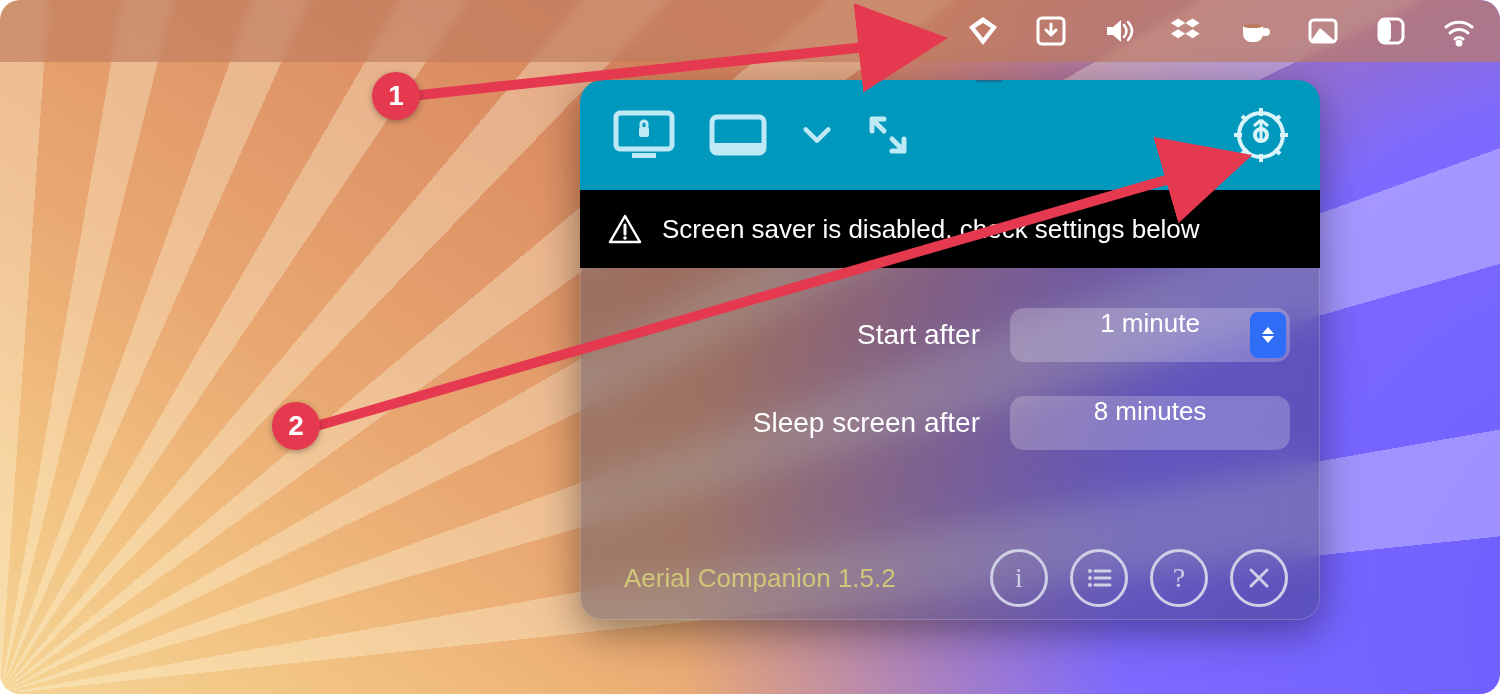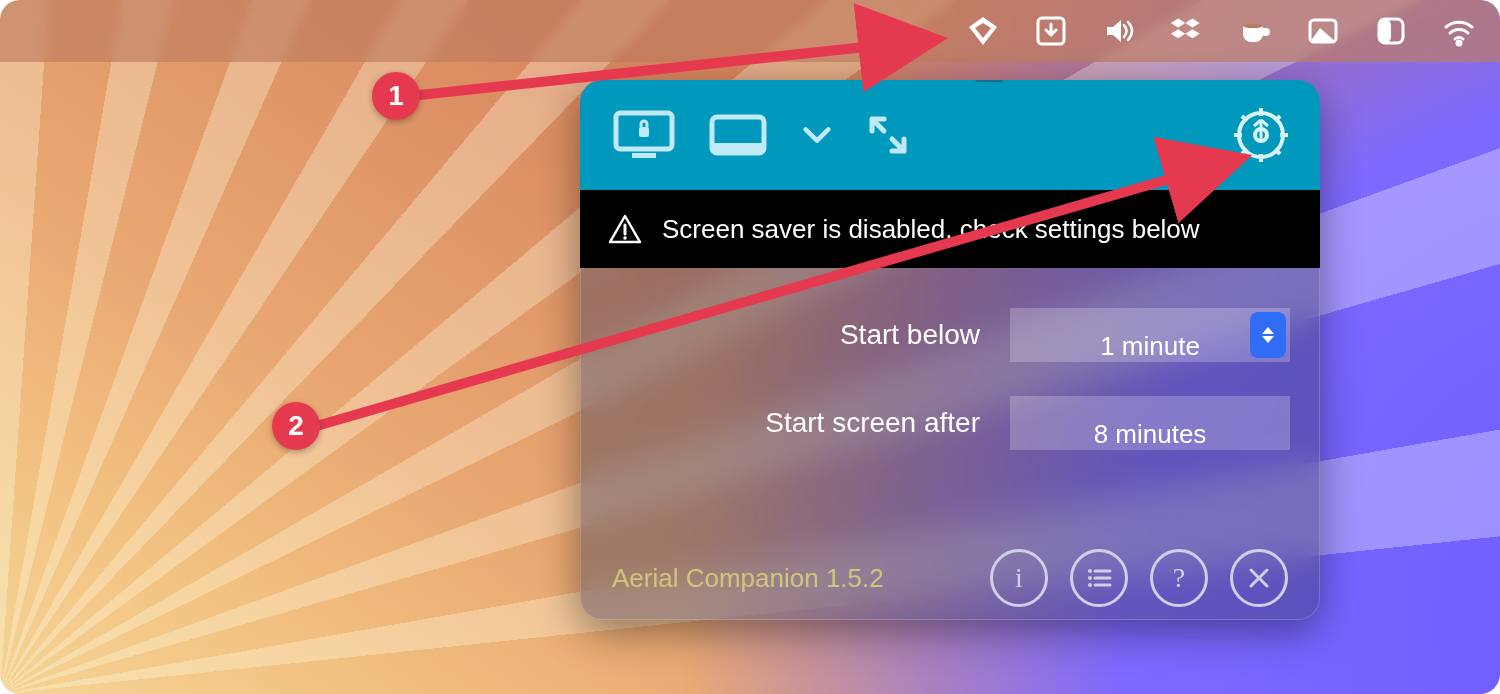--- a/index.html
+++ b/index.html
@@ -54,40 +54,40 @@
   .hicon svg{width:100%;height:100%;}
   .pop-warning{
     background:#000;display:flex;align-items:center;gap:20px;
     padding:22px 28px;font-size:26px;
   }
   .pop-warning svg{width:34px;height:34px;flex:none;}
   .pop-body{padding:40px 30px 20px 30px;display:flex;flex-direction:column;gap:34px;}
   .row{display:flex;align-items:center;gap:30px;}
   .row .lbl{flex:1;text-align:right;font-size:28px;color:#fff;}
   .select{
-    width:280px;height:54px;border-radius:0;
+    width:280px;height:54px;border-radius:14px;
     background:rgba(255,255,255,.22);
-    display:flex;align-items:flex-end;justify-content:center;
+    display:flex;align-items:flex-start;justify-content:center;
     font-size:26px;position:relative;cursor:pointer;
   }
   .select .stepper{
     position:absolute;right:4px;top:4px;bottom:4px;width:36px;
     background:#2f6df6;border-radius:8px;
     display:flex;flex-direction:column;align-items:center;justify-content:center;gap:2px;
   }
   .select .stepper::before,.select .stepper::after{
     content:"";width:0;height:0;border-left:6px solid transparent;border-right:6px solid transparent;
   }
   .select .stepper::before{border-bottom:7px solid #fff;}
   .select .stepper::after{border-top:7px solid #fff;}
   .pop-footer{
     position:absolute;bottom:0;left:0;right:0;height:84px;
     display:flex;align-items:center;padding:0 32px;gap:22px;
   }
-  .pop-footer .title{flex:1;font-size:26px;color:#d0c67a;font-weight:500;}
+  .pop-footer .title{flex:1;font-size:26px;color:#d0c67a;font-weight:500;margin-left:12px;}
   .circ{width:52px;height:52px;border-radius:50%;border:3px solid #cfcfe6;display:flex;align-items:center;justify-content:center;cursor:pointer;}
   .circ svg{width:26px;height:26px;color:#cfcfe6;}
   .circ span{font-family:Georgia,serif;font-size:28px;color:#cfcfe6;}
   
   .anno{position:absolute;inset:0;pointer-events:none;}
   .badge{
     position:absolute;width:48px;height:48px;border-radius:50%;
     background:#e53950;color:#fff;font-size:28px;font-weight:700;
     display:flex;align-items:center;justify-content:center;
     box-shadow:0 2px 6px rgba(0,0,0,.3);
@@ -205,28 +205,28 @@
       <svg viewBox="0 0 34 34">
           <path d="M17 4 L32 30 H2 Z" fill="none" stroke="#fff" stroke-width="2.5" stroke-linejoin="round"></path>
           <line x1="17" y1="13" x2="17" y2="22" stroke="#fff" stroke-width="3" stroke-linecap="round"></line>
           <circle cx="17" cy="26" r="1.8" fill="#fff"></circle>
         </svg>
       <span>Screen saver is disabled, check settings below</span>
     </div>
 
     <div class="pop-body">
       <div class="row">
-        <div class="lbl">Start below</div>
+        <div class="lbl">Start after</div>
         <div class="select">
           <span>1 minute</span>
           <div class="stepper"></div>
         </div>
       </div>
       <div class="row">
-        <div class="lbl">Start screen after</div>
+        <div class="lbl">Sleep screen after</div>
         <div class="select nostep">
           <span>8 minutes</span>
         </div>
       </div>
     </div>
 
     <div class="pop-footer">
       <div class="title">Aerial Companion 1.5.2</div>
       <div class="circ">
           <span>i</span>

